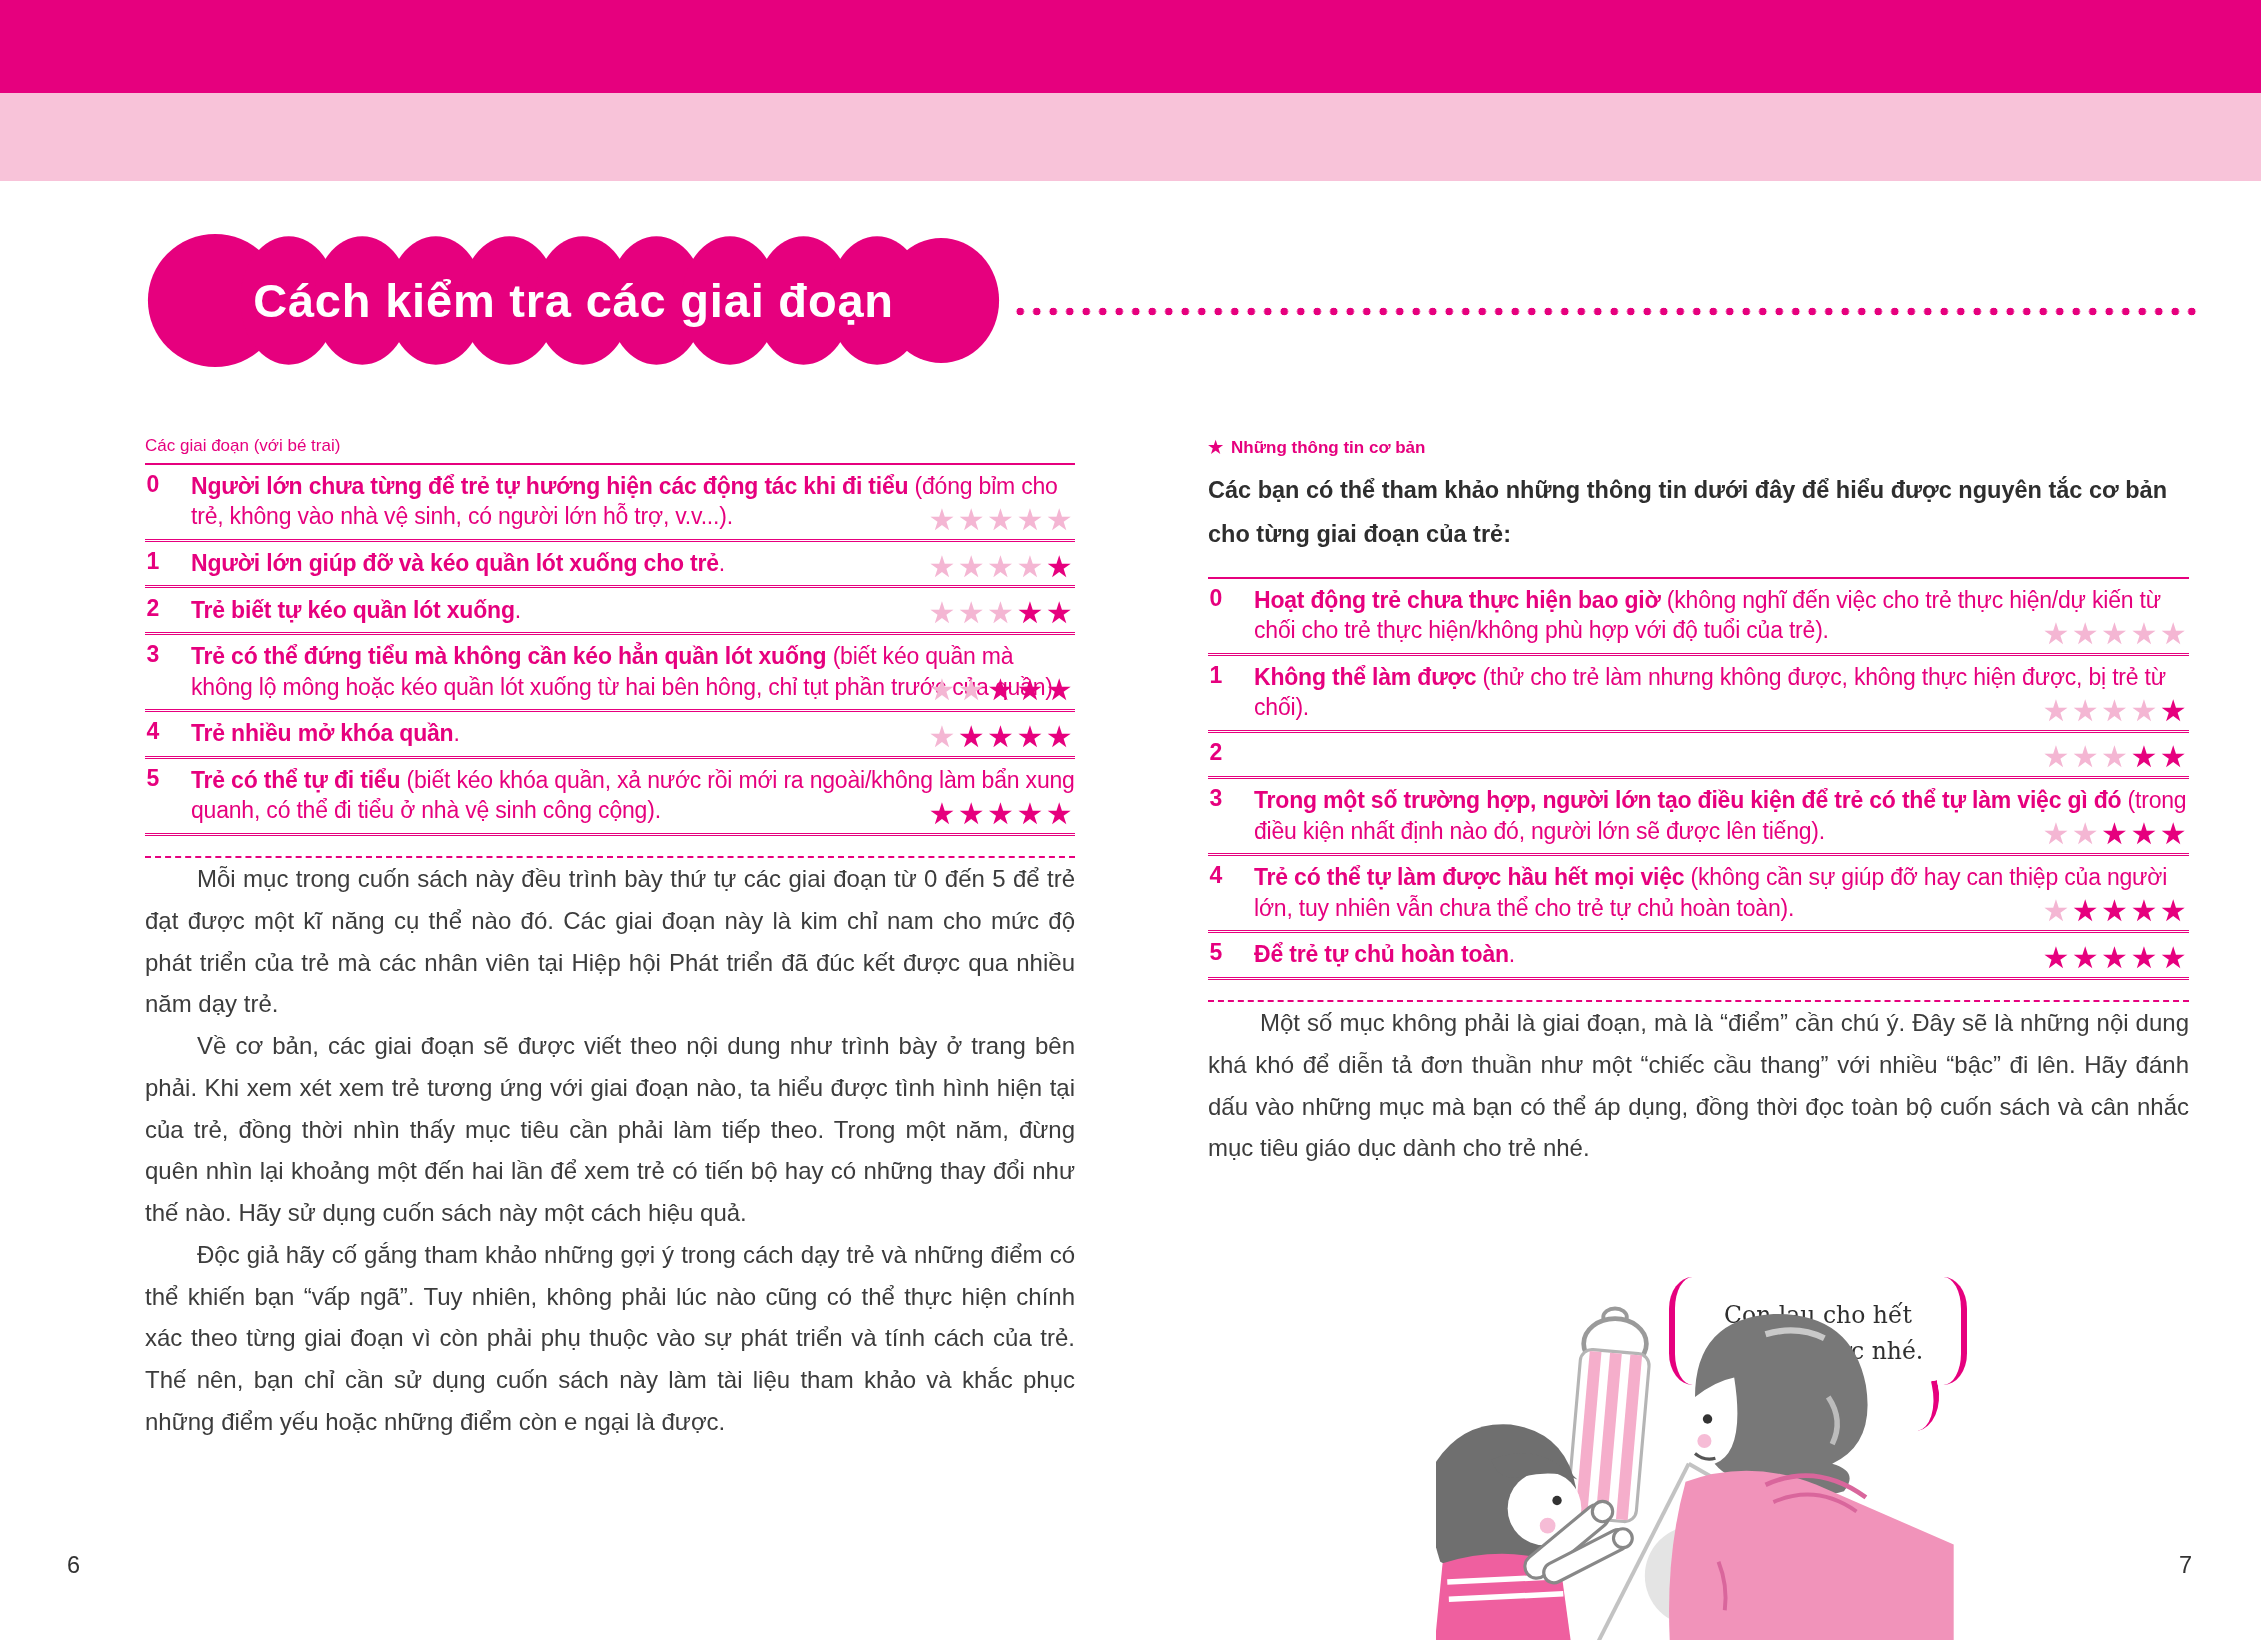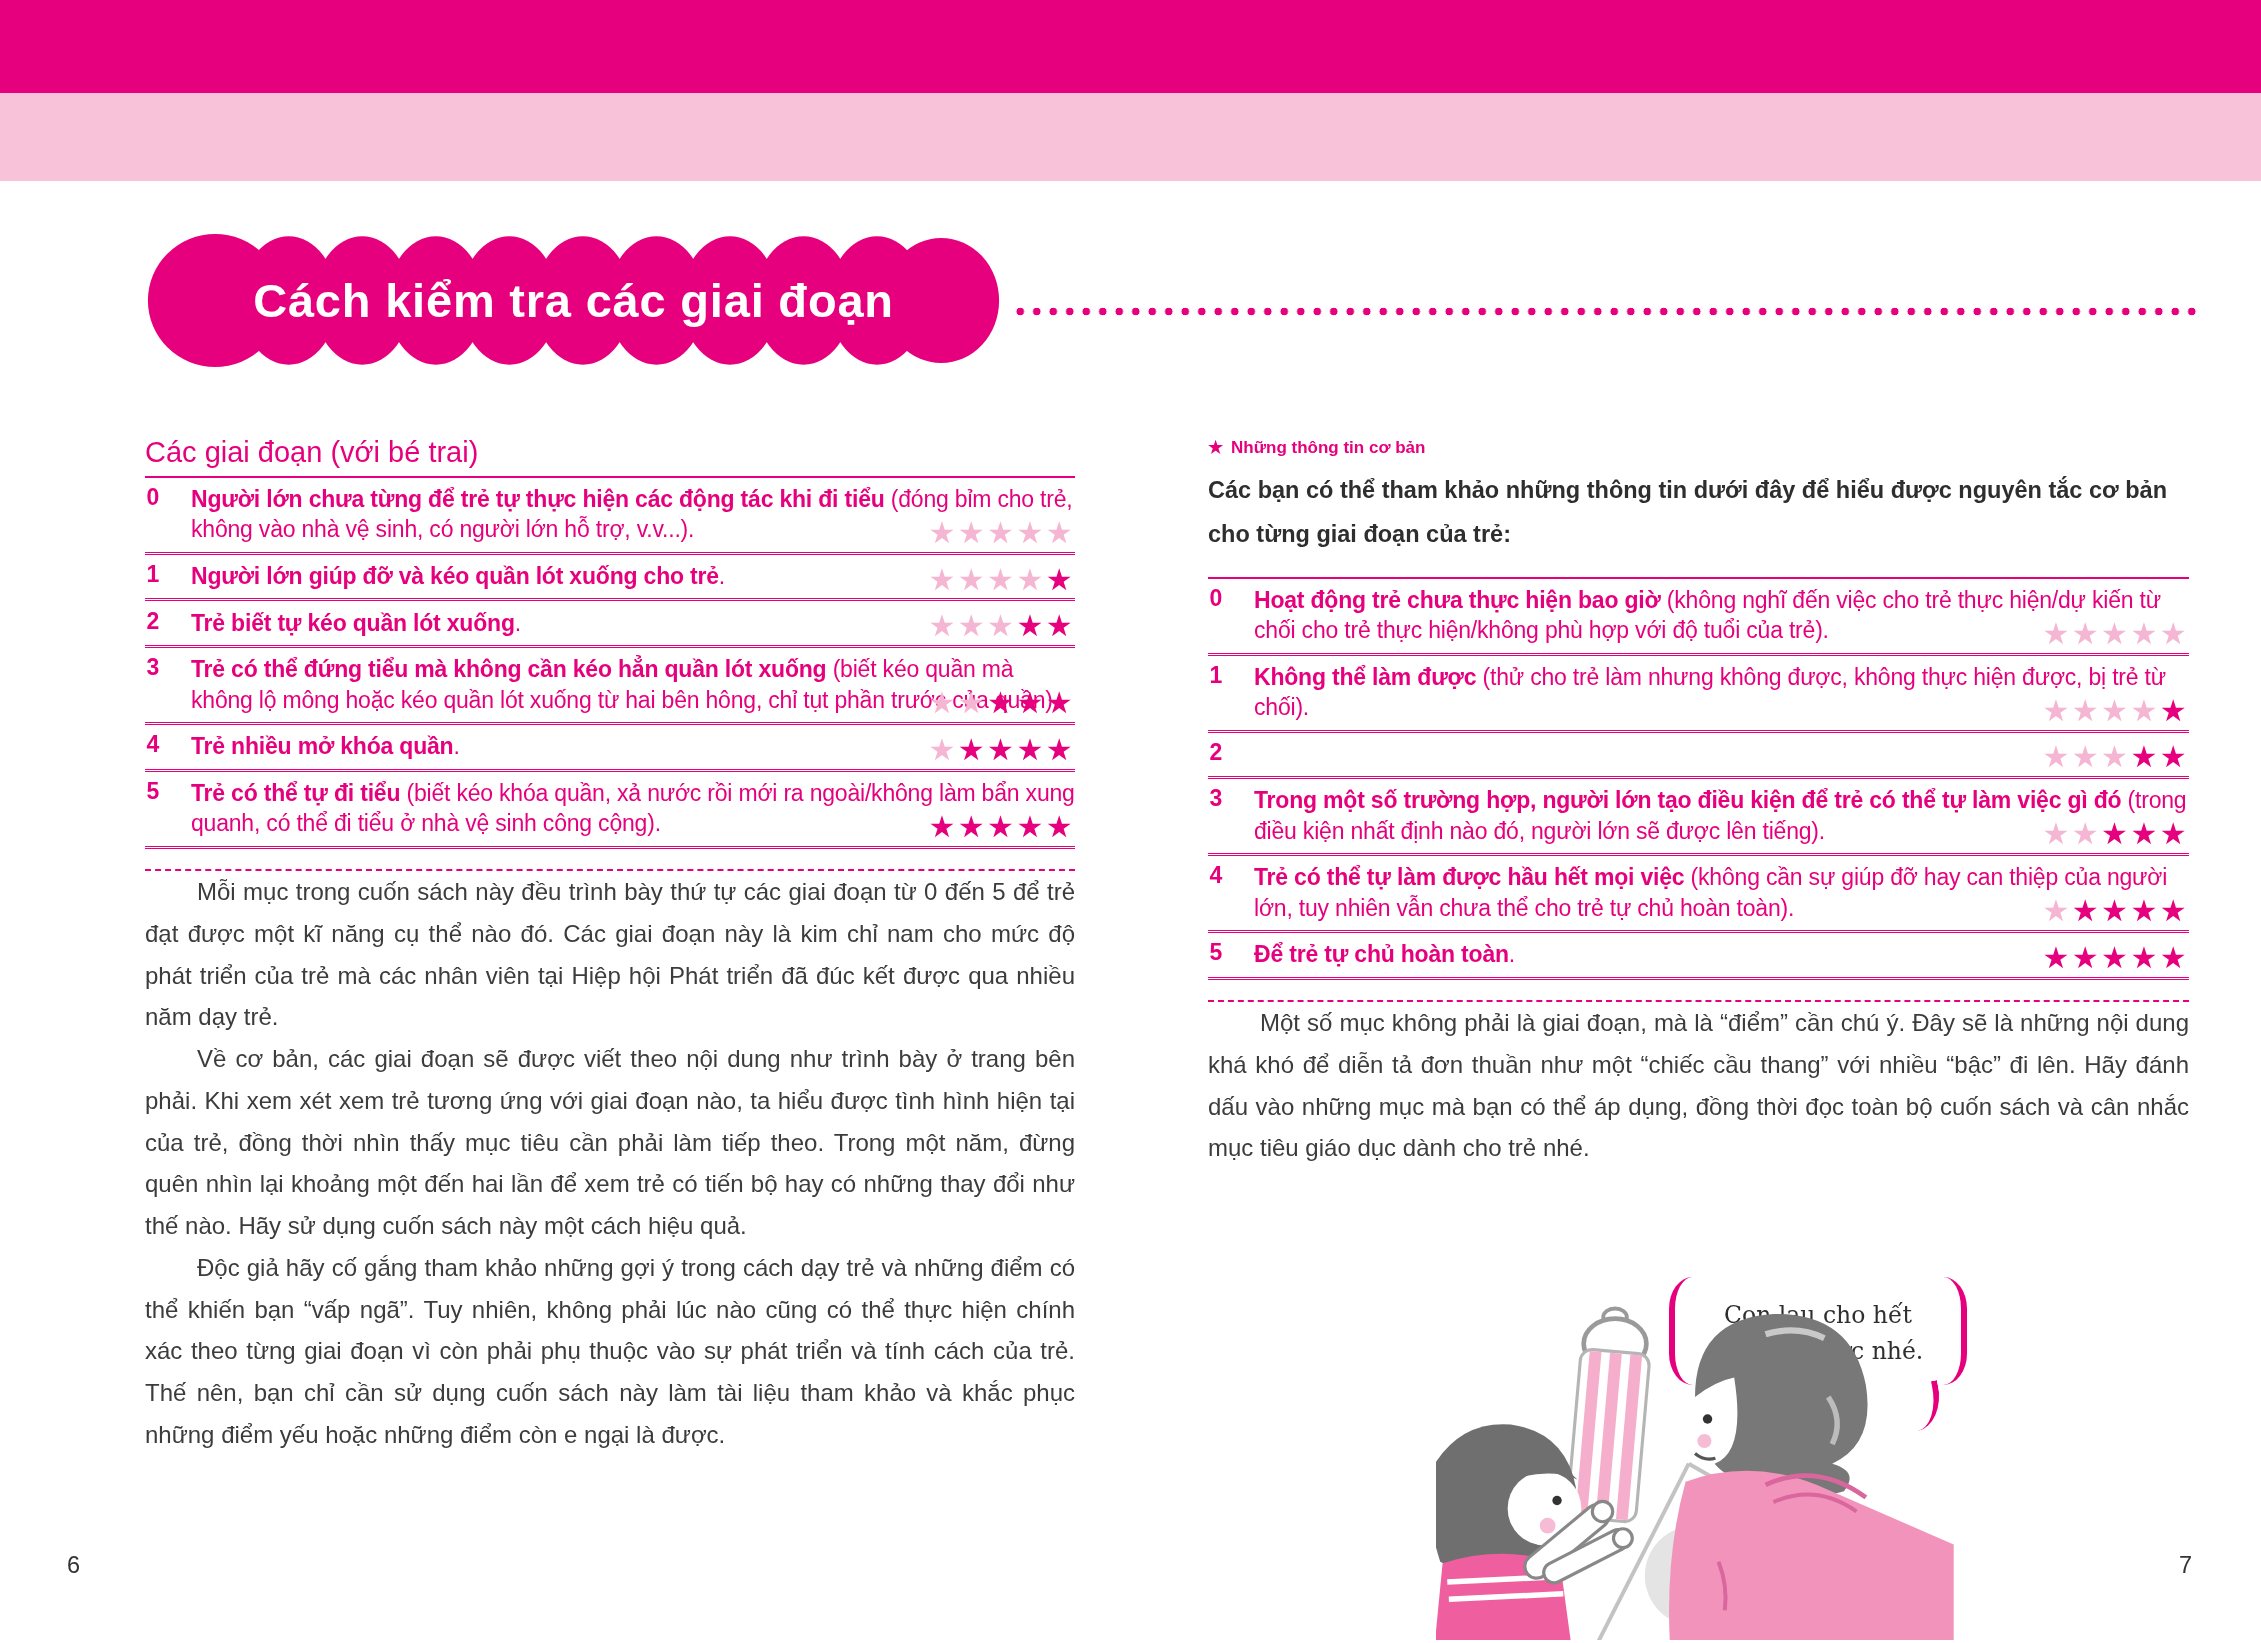--- a/index.html
+++ b/index.html
@@ -25,21 +25,21 @@
     background-size:16.5px 11px;background-repeat:repeat-x;background-position:left center;
   }
 
   
   .col{position:absolute;top:428px;}
   .col-left{left:145px;width:930px;}
   .col-right{left:1208px;width:981px;}
 
   
   .t-caption{
-    margin-top:7.8px;color:#e6007e;font-size:29px;padding-bottom:7px;
+    margin-top:7.8px;color:#e6007e;font-size:17px;padding-bottom:7px;
     border-bottom:2.4px solid #e6007e;
   }
   .info-header{margin-top:9.4px;color:#e6007e;font-size:17px;font-weight:bold;}
   .info-header .hdr-star{margin-right:7.8px;}
   .info-intro{margin-top:11px;color:#2e2e2e;font-size:23.5px;font-weight:bold;line-height:1.85;}
   .t-rows{width:100%;}
   .t-rows.topline{margin-top:20.4px;border-top:2.4px solid #e6007e;}
   .t-row{
     position:relative;border-bottom:3.1px double #e6007e;
     padding:6.3px 0 7px 46px;min-height:30px;
@@ -112,21 +112,21 @@
     </svg>
     <div class="title-text">Cách kiểm tra các giai đoạn</div>
   </div>
   <div class="dotline"></div>
 
   <div class="col col-left">
     <div class="t-caption">Các giai đoạn (với bé trai)</div>
     <div class="t-rows" id="left-rows">
         <div class="t-row">
           <div class="t-num">0</div>
-          <div class="t-text"><span class="t-bold">Người lớn chưa từng để trẻ tự thực hiện các động tác khi đi tiểu</span><span class="t-normal"> (đóng bỉm cho trẻ, không vào nhà vệ sinh, có người lớn hỗ trợ, v.v...).</span></div>
+          <div class="t-text"><span class="t-bold">Người lớn chưa từng để trẻ tự hướng hiện các động tác khi đi tiểu</span><span class="t-normal"> (đóng bỉm cho trẻ, không vào nhà vệ sinh, có người lớn hỗ trợ, v.v...).</span></div>
           <div class="t-stars"><span class="star off">★</span><span class="star off">★</span><span class="star off">★</span><span class="star off">★</span><span class="star off">★</span></div>
         </div>
         <div class="t-row">
           <div class="t-num">1</div>
           <div class="t-text"><span class="t-bold">Người lớn giúp đỡ và kéo quần lót xuống cho trẻ</span><span class="t-normal">.</span></div>
           <div class="t-stars"><span class="star off">★</span><span class="star off">★</span><span class="star off">★</span><span class="star off">★</span><span class="star on">★</span></div>
         </div>
         <div class="t-row">
           <div class="t-num">2</div>
           <div class="t-text"><span class="t-bold">Trẻ biết tự kéo quần lót xuống</span><span class="t-normal">.</span></div>

